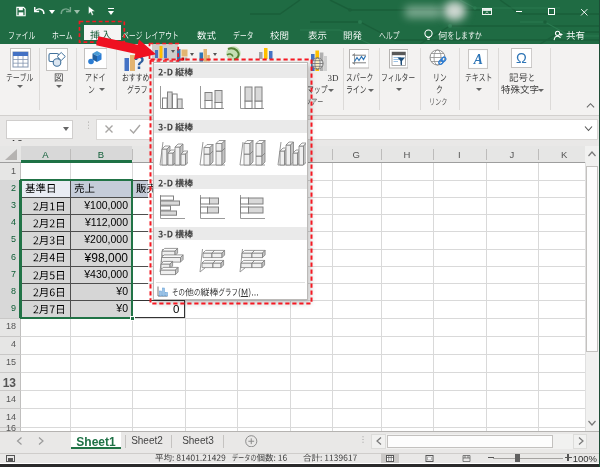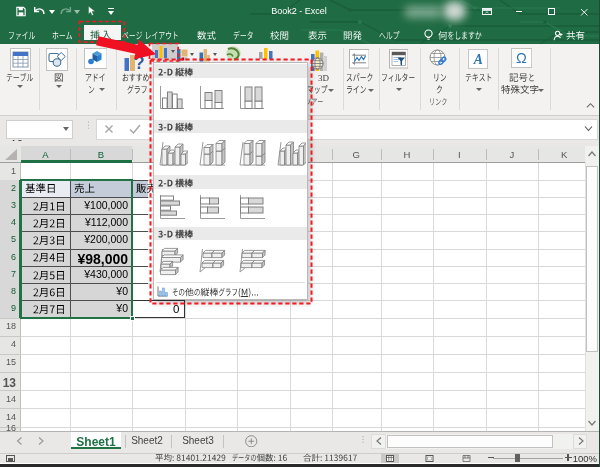--- a/index.html
+++ b/index.html
@@ -39,21 +39,20 @@
     <svg style="position:absolute;left:59px;top:6px" width="14" height="10" viewBox="0 0 16 11" opacity="0.5">
 <path d="M13 1 V6 H8" fill="none" stroke="#cfe3d7" stroke-width="1.6"></path>
 <path d="M13 6 C11 3.4 8 2.6 5.6 3.6 C3.4 4.5 2.4 6.6 2.6 9" fill="none" stroke="#cfe3d7" stroke-width="1.6"></path>
     </svg>
     <div style="position:absolute;left:74px;top:10px;width:0;height:0;border-left:3px solid transparent;border-right:3px solid transparent;border-top:4px solid #9dbfac"></div>
     <svg style="position:absolute;left:87px;top:5px" width="9" height="12" viewBox="0 0 12 15">
 <path d="M2 1 L2 11.5 L4.8 9 L6.6 13.4 L8.6 12.5 L6.8 8.2 L10.6 7.8 Z" fill="#fff" stroke="#1f6b43" stroke-width="0.6"></path>
     </svg>
     <div style="position:absolute;left:108px;top:8px;width:6px;height:1.3px;background:#fff"></div>
     <div style="position:absolute;left:108px;top:11px;width:0;height:0;border-left:3px solid transparent;border-right:3px solid transparent;border-top:4px solid #fff"></div>
-    <div style="position:absolute;top:7.3px;font-size:9px;color:#fff;font-weight:400;font-family:'Liberation Sans',sans-serif;white-space:pre;line-height:1;left:199.0px;width:200px;text-align:center;">Book2 - Excel</div>
     <div style="position:absolute;left:405px;top:6px;width:36px;height:12px;border-radius:3px;background:rgba(235,245,238,0.45);filter:blur(4px)"></div>
     <div style="position:absolute;left:443px;top:1px;width:23px;height:20px;border-radius:50%;background:#cfd8d2;filter:blur(4px)"></div>
     <svg style="position:absolute;left:482px;top:8px" width="10" height="7" viewBox="0 0 13 9">
 <rect x="0.6" y="0.6" width="11.8" height="7.8" fill="none" stroke="#fff" stroke-width="1.2"></rect>
 <rect x="1.4" y="1.4" width="10.2" height="2.2" fill="#fff"></rect>
       <path d="M4.6 6.6 L6.5 4.8 L8.4 6.6" fill="none" stroke="#fff" stroke-width="1"></path>
     </svg>
     <div style="position:absolute;left:515.5px;top:11.2px;width:6.5px;height:1.3px;background:#fff"></div>
     <div style="position:absolute;left:548px;top:8px;width:7.4px;height:7.4px;border:1.1px solid #fff"></div>
     <svg style="position:absolute;left:579.5px;top:7.5px" width="8.5" height="8.5" viewBox="0 0 12 12">
@@ -195,21 +194,21 @@
     </svg>
     <svg style="position:absolute;left:309.5px;top:50px" width="18" height="21" viewBox="0 0 18 21">
 <rect x="1" y="4" width="3.6" height="17" fill="#4472c4"></rect>
 <rect x="5.4" y="0.5" width="3.6" height="20.5" fill="#ffc000"></rect>
 <rect x="9.8" y="2.5" width="3.6" height="18.5" fill="#b0b0b0"></rect>
 <rect x="14" y="6" width="3" height="15" fill="#d0d0d0"></rect>
 <circle cx="7.5" cy="13.5" r="5.6" fill="rgba(255,255,255,0.75)" stroke="#707070" stroke-width="1"></circle>
 <ellipse cx="7.5" cy="13.5" rx="2.6" ry="5.6" fill="none" stroke="#707070" stroke-width="0.8"></ellipse>
 <path d="M1.9 13.5 H13.1 M2.6 10.7 H12.4 M2.6 16.3 H12.4" stroke="#707070" stroke-width="0.8"></path>
     </svg>
-    <div style="position:absolute;top:73.5px;font-size:9px;color:#3b3b3b;font-weight:400;font-family:Liberation Serif, serif;white-space:pre;line-height:1;left:309.0px;width:20px;text-align:right;">3D</div>
+    <div style="position:absolute;top:73.5px;font-size:9px;color:#3b3b3b;font-weight:400;font-family:Liberation Serif, serif;white-space:pre;line-height:1;left:323px;width:20px;text-align:center;">3D</div>
     <svg style="position:absolute;left:306.7px;top:81.5px;overflow:visible" width="23" height="14">
       <path transform="translate(0,11.02)" d="M3.1 -1.5C3.6 -0.9 4.1 -0.1 4.4 0.4L4.9 -0.1C4.6 -0.6 4.1 -1.3 3.7 -1.9C4.8 -3.1 5.7 -4.6 6.2 -5.7C6.2 -5.8 6.3 -5.9 6.4 -6L5.9 -6.5C5.8 -6.5 5.7 -6.4 5.5 -6.4C4.8 -6.4 1.8 -6.4 1.4 -6.4C1.2 -6.4 0.9 -6.5 0.7 -6.5V-5.7C0.8 -5.7 1.1 -5.7 1.4 -5.7C1.8 -5.7 4.8 -5.7 5.4 -5.7C5.1 -4.9 4.3 -3.5 3.3 -2.4C2.8 -3 2.3 -3.6 2 -3.9L1.6 -3.4C1.9 -3 2.7 -2.1 3.1 -1.5Z M10.1 -5.5 9.6 -5.2C9.8 -4.8 10.1 -3.6 10.2 -3.2L10.7 -3.4C10.6 -3.8 10.3 -5.1 10.1 -5.5ZM12.6 -4.9 12 -5.2C11.9 -4 11.6 -2.8 11.1 -1.9C10.5 -1 9.7 -0.2 8.9 0.1L9.3 0.7C10.1 0.3 10.9 -0.4 11.5 -1.5C12 -2.4 12.3 -3.4 12.5 -4.5C12.5 -4.6 12.6 -4.7 12.6 -4.9ZM8.6 -5 8.1 -4.7C8.2 -4.4 8.6 -3.1 8.7 -2.6L9.2 -2.9C9 -3.3 8.7 -4.6 8.6 -5Z M19.2 -6.8C19.2 -7.2 19.4 -7.5 19.6 -7.5C19.9 -7.5 20.1 -7.2 20.1 -6.8C20.1 -6.5 19.9 -6.2 19.6 -6.2C19.4 -6.2 19.2 -6.5 19.2 -6.8ZM18.9 -6.8C18.9 -6.7 18.9 -6.6 18.9 -6.5L18.7 -6.5C18.4 -6.5 15.6 -6.5 15.3 -6.5C15 -6.5 14.8 -6.5 14.6 -6.6V-5.7C14.7 -5.7 15 -5.8 15.3 -5.8C15.6 -5.8 18.4 -5.8 18.7 -5.8C18.7 -4.8 18.3 -3.5 17.9 -2.7C17.3 -1.6 16.5 -0.8 15.2 -0.4L15.6 0.3C16.9 -0.2 17.7 -1.1 18.3 -2.2C18.9 -3.2 19.2 -4.7 19.4 -5.7L19.4 -5.8C19.5 -5.8 19.5 -5.8 19.6 -5.8C20.1 -5.8 20.4 -6.2 20.4 -6.8C20.4 -7.4 20.1 -7.9 19.6 -7.9C19.2 -7.9 18.9 -7.4 18.9 -6.8Z" fill="#3b3b3b"></path>
     </svg>
     <div style="position:absolute;left:328px;top:88.5px;width:0;height:0;border-left:3px solid transparent;border-right:3px solid transparent;border-top:3.5px solid #666"></div>
     <svg style="position:absolute;left:304.8px;top:95.1px;overflow:visible" width="20" height="13">
       <path transform="translate(0,9.86)" d="M2.8 -6.4 2.3 -6.2C2.5 -5.7 2.8 -4.4 2.9 -3.9L3.4 -4.2C3.3 -4.6 2.9 -6 2.8 -6.4ZM5.5 -5.8 4.9 -6.1C4.8 -4.8 4.4 -3.4 4 -2.6C3.3 -1.5 2.4 -0.7 1.6 -0.3L2 0.3C2.8 -0.1 3.8 -1 4.4 -2.2C4.9 -3.1 5.2 -4.3 5.4 -5.4C5.4 -5.5 5.5 -5.7 5.5 -5.8ZM1.1 -5.9 0.6 -5.6C0.7 -5.3 1.2 -3.8 1.3 -3.3L1.8 -3.6C1.6 -4.1 1.2 -5.4 1.1 -5.9Z M11.8 -5.7 11.5 -6.1C11.4 -6.1 11.2 -6.1 11.1 -6.1C10.7 -6.1 7.9 -6.1 7.6 -6.1C7.4 -6.1 7.1 -6.1 6.9 -6.2V-5.4C7.1 -5.4 7.4 -5.4 7.6 -5.4C7.9 -5.4 10.6 -5.4 11.1 -5.4C10.9 -4.9 10.3 -4 9.7 -3.5L10.1 -3.1C10.8 -3.8 11.4 -4.9 11.7 -5.4C11.7 -5.5 11.8 -5.7 11.8 -5.7ZM9.4 -4.6H8.8C8.8 -4.4 8.8 -4.2 8.8 -4C8.8 -2.6 8.7 -1.4 7.8 -0.6C7.6 -0.4 7.4 -0.3 7.2 -0.2L7.7 0.3C9.2 -0.8 9.4 -2.3 9.4 -4.6Z M12.9 -3.7V-2.8C13.1 -2.9 13.4 -2.9 13.7 -2.9C14.2 -2.9 16.6 -2.9 17.1 -2.9C17.4 -2.9 17.6 -2.9 17.7 -2.8V-3.7C17.6 -3.7 17.4 -3.6 17.1 -3.6C16.6 -3.6 14.2 -3.6 13.7 -3.6C13.4 -3.6 13 -3.7 12.9 -3.7Z" fill="#555"></path>
     </svg>
     <svg style="position:absolute;left:348.7px;top:49.4px" width="20.6" height="19.5" viewBox="0 0 20.6 19.5">
 <rect x="0.5" y="0.5" width="19.6" height="18.5" fill="#fff" stroke="#b5b3b1"></rect>
 <path d="M3.5 6.2 H17 M3.5 13.8 H17" stroke="#808080" stroke-width="1"></path>
@@ -430,21 +429,21 @@
       <path transform="translate(0,12.18)" d="M0.5 0H5.3V-0.8H3.2C2.8 -0.8 2.3 -0.8 1.9 -0.8C3.7 -2.5 4.9 -4 4.9 -5.6C4.9 -6.9 4.1 -7.8 2.7 -7.8C1.7 -7.8 1 -7.4 0.4 -6.7L1 -6.2C1.4 -6.7 1.9 -7.1 2.6 -7.1C3.5 -7.1 4 -6.4 4 -5.5C4 -4.2 2.9 -2.7 0.5 -0.6Z M8 -8.3V-5C8 -3.3 7.8 -1.2 6.1 0.3C6.3 0.4 6.6 0.7 6.7 0.9C7.8 -0.1 8.3 -1.2 8.5 -2.4H13.6V-0.3C13.6 -0.1 13.5 -0 13.3 -0C13.1 -0 12.2 0 11.3 -0C11.5 0.2 11.6 0.6 11.7 0.8C12.8 0.8 13.5 0.8 13.9 0.6C14.3 0.5 14.4 0.2 14.4 -0.3V-8.3ZM8.8 -7.5H13.6V-5.7H8.8ZM8.8 -5H13.6V-3.2H8.7C8.8 -3.8 8.8 -4.4 8.8 -5Z M16.8 0H21.6V-0.8H19.5C19.1 -0.8 18.6 -0.8 18.2 -0.8C20 -2.5 21.3 -4 21.3 -5.6C21.3 -6.9 20.4 -7.8 19 -7.8C18 -7.8 17.4 -7.4 16.7 -6.7L17.3 -6.2C17.7 -6.7 18.3 -7.1 18.9 -7.1C19.9 -7.1 20.3 -6.4 20.3 -5.5C20.3 -4.2 19.2 -2.7 16.8 -0.6Z M24.8 -3.7H30.1V-0.7H24.8ZM24.8 -4.5V-7.3H30.1V-4.5ZM24 -8.1V0.7H24.8V0H30.1V0.7H30.9V-8.1Z" fill="#000"></path>
     </svg>
     <div style="position:absolute;top:217.2px;font-size:10.5px;color:#000;font-weight:400;font-family:'Liberation Sans',sans-serif;white-space:pre;line-height:1;left:58px;width:70px;text-align:right;">¥112,000</div>
     <svg style="position:absolute;left:33.3px;top:232.1px;overflow:visible" width="35" height="16">
       <path transform="translate(0,12.18)" d="M0.5 0H5.3V-0.8H3.2C2.8 -0.8 2.3 -0.8 1.9 -0.8C3.7 -2.5 4.9 -4 4.9 -5.6C4.9 -6.9 4.1 -7.8 2.7 -7.8C1.7 -7.8 1 -7.4 0.4 -6.7L1 -6.2C1.4 -6.7 1.9 -7.1 2.6 -7.1C3.5 -7.1 4 -6.4 4 -5.5C4 -4.2 2.9 -2.7 0.5 -0.6Z M8 -8.3V-5C8 -3.3 7.8 -1.2 6.1 0.3C6.3 0.4 6.6 0.7 6.7 0.9C7.8 -0.1 8.3 -1.2 8.5 -2.4H13.6V-0.3C13.6 -0.1 13.5 -0 13.3 -0C13.1 -0 12.2 0 11.3 -0C11.5 0.2 11.6 0.6 11.7 0.8C12.8 0.8 13.5 0.8 13.9 0.6C14.3 0.5 14.4 0.2 14.4 -0.3V-8.3ZM8.8 -7.5H13.6V-5.7H8.8ZM8.8 -5H13.6V-3.2H8.7C8.8 -3.8 8.8 -4.4 8.8 -5Z M19.1 0.1C20.5 0.1 21.6 -0.7 21.6 -2.1C21.6 -3.1 20.8 -3.8 19.9 -4V-4.1C20.8 -4.3 21.3 -5 21.3 -5.9C21.3 -7.1 20.4 -7.8 19.1 -7.8C18.2 -7.8 17.5 -7.4 16.9 -6.9L17.4 -6.3C17.9 -6.8 18.4 -7.1 19 -7.1C19.8 -7.1 20.3 -6.6 20.3 -5.8C20.3 -5 19.8 -4.4 18.2 -4.4V-3.6C20 -3.6 20.6 -3 20.6 -2.1C20.6 -1.2 19.9 -0.7 19 -0.7C18.2 -0.7 17.6 -1.1 17.1 -1.5L16.6 -0.9C17.1 -0.4 17.9 0.1 19.1 0.1Z M24.8 -3.7H30.1V-0.7H24.8ZM24.8 -4.5V-7.3H30.1V-4.5ZM24 -8.1V0.7H24.8V0H30.1V0.7H30.9V-8.1Z" fill="#000"></path>
     </svg>
     <div style="position:absolute;top:234.45px;font-size:10.5px;color:#000;font-weight:400;font-family:'Liberation Sans',sans-serif;white-space:pre;line-height:1;left:58px;width:70px;text-align:right;">¥200,000</div>
     <svg style="position:absolute;left:33.3px;top:249.3px;overflow:visible" width="35" height="16">
       <path transform="translate(0,12.18)" d="M0.5 0H5.3V-0.8H3.2C2.8 -0.8 2.3 -0.8 1.9 -0.8C3.7 -2.5 4.9 -4 4.9 -5.6C4.9 -6.9 4.1 -7.8 2.7 -7.8C1.7 -7.8 1 -7.4 0.4 -6.7L1 -6.2C1.4 -6.7 1.9 -7.1 2.6 -7.1C3.5 -7.1 4 -6.4 4 -5.5C4 -4.2 2.9 -2.7 0.5 -0.6Z M8 -8.3V-5C8 -3.3 7.8 -1.2 6.1 0.3C6.3 0.4 6.6 0.7 6.7 0.9C7.8 -0.1 8.3 -1.2 8.5 -2.4H13.6V-0.3C13.6 -0.1 13.5 -0 13.3 -0C13.1 -0 12.2 0 11.3 -0C11.5 0.2 11.6 0.6 11.7 0.8C12.8 0.8 13.5 0.8 13.9 0.6C14.3 0.5 14.4 0.2 14.4 -0.3V-8.3ZM8.8 -7.5H13.6V-5.7H8.8ZM8.8 -5H13.6V-3.2H8.7C8.8 -3.8 8.8 -4.4 8.8 -5Z M19.9 0H20.8V-2.1H21.8V-2.9H20.8V-7.7H19.7L16.5 -2.8V-2.1H19.9ZM19.9 -2.9H17.5L19.3 -5.5C19.5 -5.9 19.7 -6.3 19.9 -6.6H19.9C19.9 -6.3 19.9 -5.6 19.9 -5.2Z M24.8 -3.7H30.1V-0.7H24.8ZM24.8 -4.5V-7.3H30.1V-4.5ZM24 -8.1V0.7H24.8V0H30.1V0.7H30.9V-8.1Z" fill="#000"></path>
     </svg>
-    <div style="position:absolute;top:251.7px;font-size:14px;color:#000;font-weight:700;font-family:'Liberation Sans',sans-serif;white-space:pre;line-height:1;left:58px;width:70px;text-align:right;">¥98,000</div>
+    <div style="position:absolute;top:251.7px;font-size:12px;color:#000;font-weight:400;font-family:'Liberation Sans',sans-serif;white-space:pre;line-height:1;left:58px;width:70px;text-align:right;">¥98,000</div>
     <svg style="position:absolute;left:33.3px;top:266.6px;overflow:visible" width="35" height="16">
       <path transform="translate(0,12.18)" d="M0.5 0H5.3V-0.8H3.2C2.8 -0.8 2.3 -0.8 1.9 -0.8C3.7 -2.5 4.9 -4 4.9 -5.6C4.9 -6.9 4.1 -7.8 2.7 -7.8C1.7 -7.8 1 -7.4 0.4 -6.7L1 -6.2C1.4 -6.7 1.9 -7.1 2.6 -7.1C3.5 -7.1 4 -6.4 4 -5.5C4 -4.2 2.9 -2.7 0.5 -0.6Z M8 -8.3V-5C8 -3.3 7.8 -1.2 6.1 0.3C6.3 0.4 6.6 0.7 6.7 0.9C7.8 -0.1 8.3 -1.2 8.5 -2.4H13.6V-0.3C13.6 -0.1 13.5 -0 13.3 -0C13.1 -0 12.2 0 11.3 -0C11.5 0.2 11.6 0.6 11.7 0.8C12.8 0.8 13.5 0.8 13.9 0.6C14.3 0.5 14.4 0.2 14.4 -0.3V-8.3ZM8.8 -7.5H13.6V-5.7H8.8ZM8.8 -5H13.6V-3.2H8.7C8.8 -3.8 8.8 -4.4 8.8 -5Z M19.1 0.1C20.4 0.1 21.6 -0.8 21.6 -2.5C21.6 -4.2 20.5 -5 19.3 -5C18.8 -5 18.5 -4.8 18.1 -4.7L18.3 -6.9H21.2V-7.7H17.5L17.2 -4.1L17.7 -3.8C18.2 -4.1 18.5 -4.2 19 -4.2C20 -4.2 20.6 -3.6 20.6 -2.5C20.6 -1.4 19.9 -0.7 19 -0.7C18.1 -0.7 17.5 -1.1 17.1 -1.5L16.6 -0.9C17.1 -0.4 17.9 0.1 19.1 0.1Z M24.8 -3.7H30.1V-0.7H24.8ZM24.8 -4.5V-7.3H30.1V-4.5ZM24 -8.1V0.7H24.8V0H30.1V0.7H30.9V-8.1Z" fill="#000"></path>
     </svg>
     <div style="position:absolute;top:268.95px;font-size:10.5px;color:#000;font-weight:400;font-family:'Liberation Sans',sans-serif;white-space:pre;line-height:1;left:58px;width:70px;text-align:right;">¥430,000</div>
     <svg style="position:absolute;left:33.3px;top:283.8px;overflow:visible" width="35" height="16">
       <path transform="translate(0,12.18)" d="M0.5 0H5.3V-0.8H3.2C2.8 -0.8 2.3 -0.8 1.9 -0.8C3.7 -2.5 4.9 -4 4.9 -5.6C4.9 -6.9 4.1 -7.8 2.7 -7.8C1.7 -7.8 1 -7.4 0.4 -6.7L1 -6.2C1.4 -6.7 1.9 -7.1 2.6 -7.1C3.5 -7.1 4 -6.4 4 -5.5C4 -4.2 2.9 -2.7 0.5 -0.6Z M8 -8.3V-5C8 -3.3 7.8 -1.2 6.1 0.3C6.3 0.4 6.6 0.7 6.7 0.9C7.8 -0.1 8.3 -1.2 8.5 -2.4H13.6V-0.3C13.6 -0.1 13.5 -0 13.3 -0C13.1 -0 12.2 0 11.3 -0C11.5 0.2 11.6 0.6 11.7 0.8C12.8 0.8 13.5 0.8 13.9 0.6C14.3 0.5 14.4 0.2 14.4 -0.3V-8.3ZM8.8 -7.5H13.6V-5.7H8.8ZM8.8 -5H13.6V-3.2H8.7C8.8 -3.8 8.8 -4.4 8.8 -5Z M19.5 0.1C20.7 0.1 21.7 -0.9 21.7 -2.4C21.7 -4 20.9 -4.8 19.6 -4.8C19 -4.8 18.3 -4.4 17.8 -3.9C17.9 -6.2 18.7 -7 19.8 -7C20.3 -7 20.7 -6.8 21 -6.5L21.6 -7C21.1 -7.5 20.6 -7.8 19.8 -7.8C18.3 -7.8 16.9 -6.7 16.9 -3.7C16.9 -1.1 18 0.1 19.5 0.1ZM17.8 -3.1C18.3 -3.8 18.9 -4.1 19.4 -4.1C20.3 -4.1 20.8 -3.4 20.8 -2.4C20.8 -1.3 20.2 -0.6 19.5 -0.6C18.5 -0.6 17.9 -1.5 17.8 -3.1Z M24.8 -3.7H30.1V-0.7H24.8ZM24.8 -4.5V-7.3H30.1V-4.5ZM24 -8.1V0.7H24.8V0H30.1V0.7H30.9V-8.1Z" fill="#000"></path>
     </svg>
     <div style="position:absolute;top:286.2px;font-size:10.5px;color:#000;font-weight:400;font-family:'Liberation Sans',sans-serif;white-space:pre;line-height:1;left:58px;width:70px;text-align:right;">¥0</div>
     <svg style="position:absolute;left:33.3px;top:301.1px;overflow:visible" width="35" height="16">
       <path transform="translate(0,12.18)" d="M0.5 0H5.3V-0.8H3.2C2.8 -0.8 2.3 -0.8 1.9 -0.8C3.7 -2.5 4.9 -4 4.9 -5.6C4.9 -6.9 4.1 -7.8 2.7 -7.8C1.7 -7.8 1 -7.4 0.4 -6.7L1 -6.2C1.4 -6.7 1.9 -7.1 2.6 -7.1C3.5 -7.1 4 -6.4 4 -5.5C4 -4.2 2.9 -2.7 0.5 -0.6Z M8 -8.3V-5C8 -3.3 7.8 -1.2 6.1 0.3C6.3 0.4 6.6 0.7 6.7 0.9C7.8 -0.1 8.3 -1.2 8.5 -2.4H13.6V-0.3C13.6 -0.1 13.5 -0 13.3 -0C13.1 -0 12.2 0 11.3 -0C11.5 0.2 11.6 0.6 11.7 0.8C12.8 0.8 13.5 0.8 13.9 0.6C14.3 0.5 14.4 0.2 14.4 -0.3V-8.3ZM8.8 -7.5H13.6V-5.7H8.8ZM8.8 -5H13.6V-3.2H8.7C8.8 -3.8 8.8 -4.4 8.8 -5Z M18.4 0H19.4C19.5 -3 19.9 -4.8 21.7 -7.1V-7.7H16.8V-6.9H20.6C19.1 -4.8 18.5 -2.9 18.4 0Z M24.8 -3.7H30.1V-0.7H24.8ZM24.8 -4.5V-7.3H30.1V-4.5ZM24 -8.1V0.7H24.8V0H30.1V0.7H30.9V-8.1Z" fill="#000"></path>

